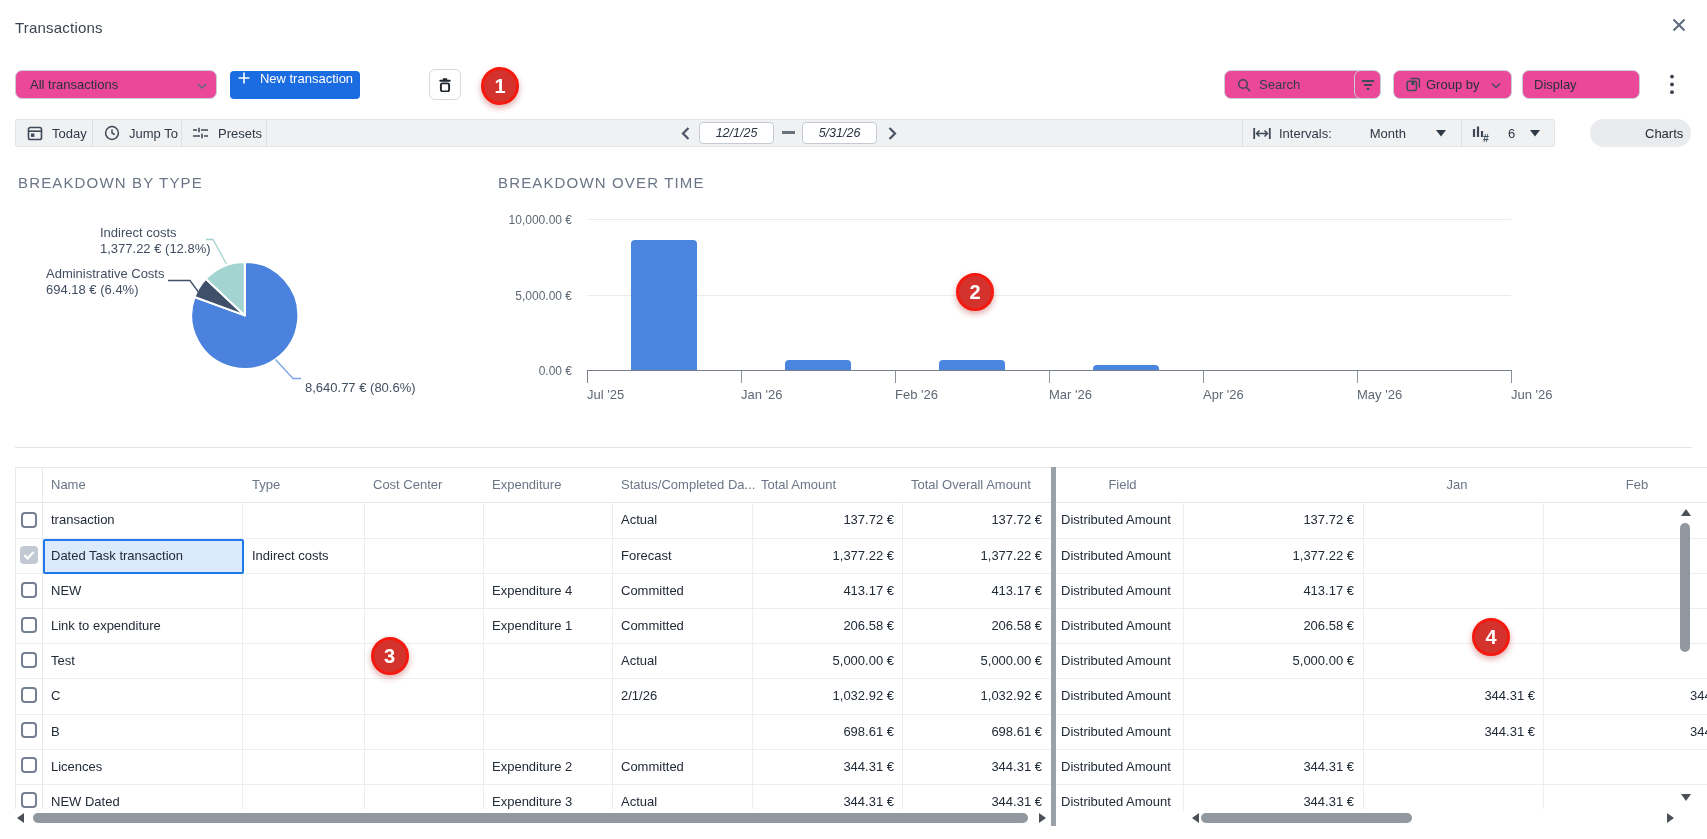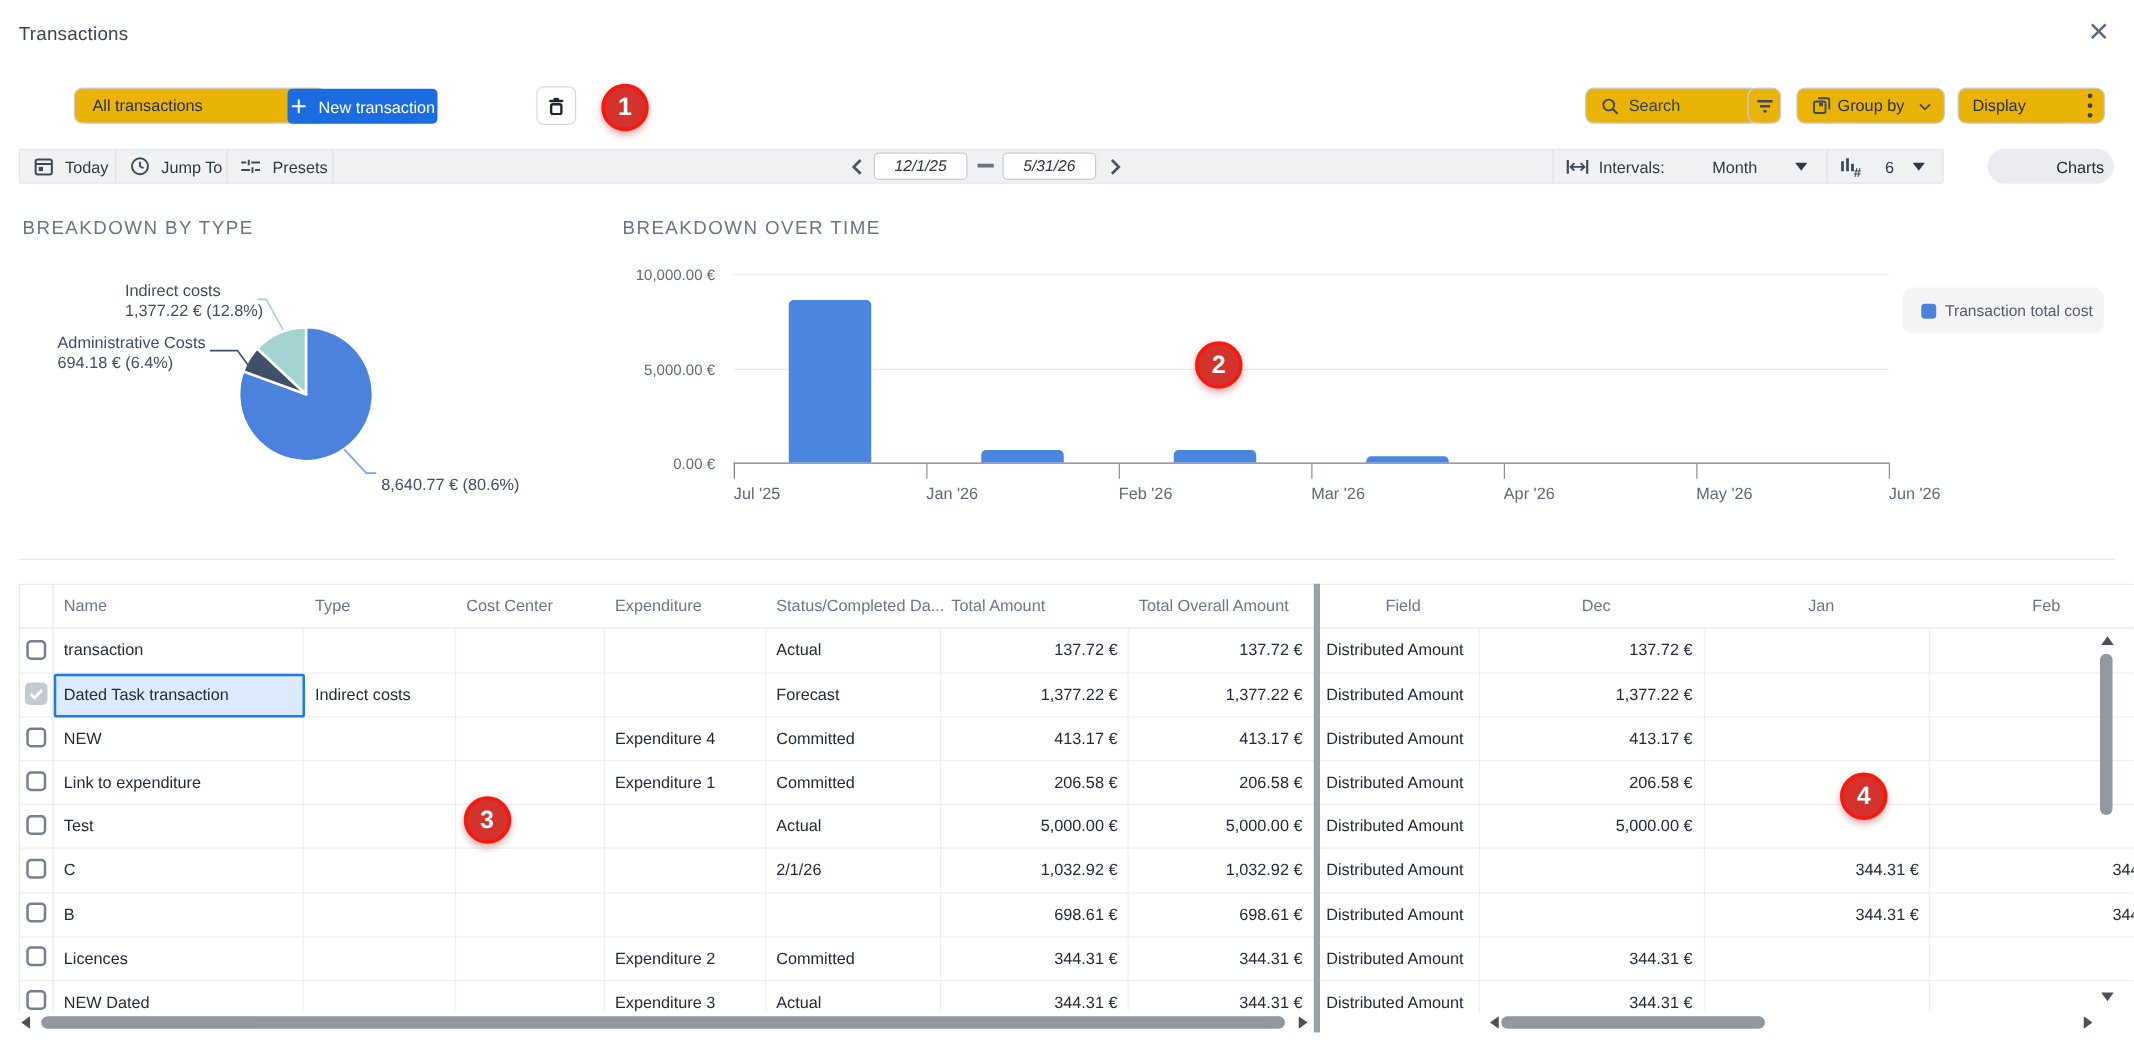--- a/index.html
+++ b/index.html
@@ -3,25 +3,25 @@
 <meta charset="utf-8">
 <style>
 * { margin:0; padding:0; box-sizing:border-box; }
 html,body { width:1707px; height:839px; background:#fff; overflow:hidden;
   font-family:"Liberation Sans", sans-serif; color:#2b3442; }
 .abs { position:absolute; }
 #page { position:relative; width:1707px; height:839px; overflow:hidden; }
 
 
 #title { left:15px; top:19px; font-size:15px; color:#3a4451; letter-spacing:.2px; }
-.btnbox { border:1px solid #c9ced6; border-radius:7px; background:#eab308;
-  display:flex; align-items:center; font-size:13px; color:#29313e;margin-left:44px; }
+.btnbox { border:1px solid #c9ced6; border-radius:7px; background:#ec4899;
+  display:flex; align-items:center; font-size:13px; color:#29313e; }
 #seltrans { left:15px; top:70px; width:202px; height:29px; padding-left:14px; }
-#newtrans { left:230px; top:71px; width:120px; height:28px; background:#1b6ce1;
-  border-radius:4px; color:#fff; font-size:13px; display:flex; align-items:center;
+#newtrans { left:230px; top:71px; width:130px; height:28px; background:#1b6ce1;
+  border-radius:4px; color:#fff; font-size:13px; display:flex; align-items:flex-start;
   justify-content:center; }
 #trashbtn { left:429px; top:69px; width:32px; height:31px; border:1px solid #d6dae0;
   border-radius:6px; background:#fff; display:flex; align-items:center; justify-content:center; }
 .badge { width:38px; height:38px; border-radius:50%; background:#d4332d;
   border:3px solid #f41a0f; color:#fff; font-size:20px; font-weight:bold;
   display:flex; align-items:center; justify-content:center;
   box-shadow:0 3px 6px rgba(170,30,25,.38); z-index:50; }
 #searchbox { left:1224px; top:70px; width:140px; height:29px; padding-left:12px; color:#333d4b;}
 #filterbtn { left:1354px; top:70px; width:27px; height:29px; justify-content:center; }
 #groupby { left:1393px; top:70px; width:119px; height:29px; padding-left:12px; }
@@ -224,24 +224,20 @@
 <div class="bar abs" style="left:785px;top:360px;width:66px;height:10px"></div>
 <div class="bar abs" style="left:939px;top:360px;width:66px;height:10px"></div>
 <div class="bar abs" style="left:1093px;top:365px;width:66px;height:5px"></div>
 <div class="xlab abs" style="left:587px;top:387px">Jul '25</div>
 <div class="xlab abs" style="left:741px;top:387px">Jan '26</div>
 <div class="xlab abs" style="left:895px;top:387px">Feb '26</div>
 <div class="xlab abs" style="left:1049px;top:387px">Mar '26</div>
 <div class="xlab abs" style="left:1203px;top:387px">Apr '26</div>
 <div class="xlab abs" style="left:1357px;top:387px">May '26</div>
 <div class="xlab abs" style="left:1511px;top:387px">Jun '26</div>
-<div class="abs" id="legend">
-  <div style="width:12px;height:12px;border-radius:3px;background:#4a82dd;margin-left:15px"></div>
-  <span style="margin-left:7px">Transaction total cost</span>
-</div>
 <div class="abs badge" style="left:956px;top:273px">2</div>
 
 <div class="abs" style="left:15px;top:447px;width:1677px;height:1px;background:#e2e5e9"></div>
 
 <div class="abs" style="left:15px;top:467px;width:1692px;height:1px;background:#e7e9ec"></div>
 <div class="abs" style="left:15px;top:467px;width:1px;height:345px;background:#e7e9ec"></div>
 <div class="hline" style="top:502px;background:#e4e7ea"></div>
 <div class="hline" style="top:537.5px"></div>
 <div class="hline" style="top:572.7px"></div>
 <div class="hline" style="top:608px"></div>
@@ -265,21 +261,20 @@
 <div class="abs" style="left:1050.5px;top:467px;width:5px;height:359px;background:#9aa1a9"></div>
 
 <div class="hcell" style="left:51px">Name</div>
 <div class="hcell" style="left:252px">Type</div>
 <div class="hcell" style="left:373px">Cost Center</div>
 <div class="hcell" style="left:492px">Expenditure</div>
 <div class="hcell" style="left:621px">Status/Completed Da...</div>
 <div class="hcell" style="left:761px">Total Amount</div>
 <div class="hcell" style="left:911px">Total Overall Amount</div>
 <div class="hcell" style="left:1056px;width:133px;text-align:center">Field</div>
-<div class="hcell" style="left:1183px;width:188px;text-align:center">Dec</div>
 <div class="hcell" style="left:1363px;width:188px;text-align:center">Jan</div>
 <div class="hcell" style="left:1543px;width:188px;text-align:center">Feb</div>
 
 <div class="cbx" style="top:512px"></div>
 <div class="cell" style="left:51px;top:502.4px">transaction</div>
 <div class="cell" style="left:621px;top:502.4px">Actual</div>
 <div class="cell num" style="left:752px;top:502.4px;width:142px">137.72 €</div>
 <div class="cell num" style="left:902px;top:502.4px;width:140px">137.72 €</div>
 <div class="cell" style="left:1061px;top:502.4px">Distributed Amount</div>
 <div class="cell num" style="left:1214px;top:502.4px;width:140px">137.72 €</div>

